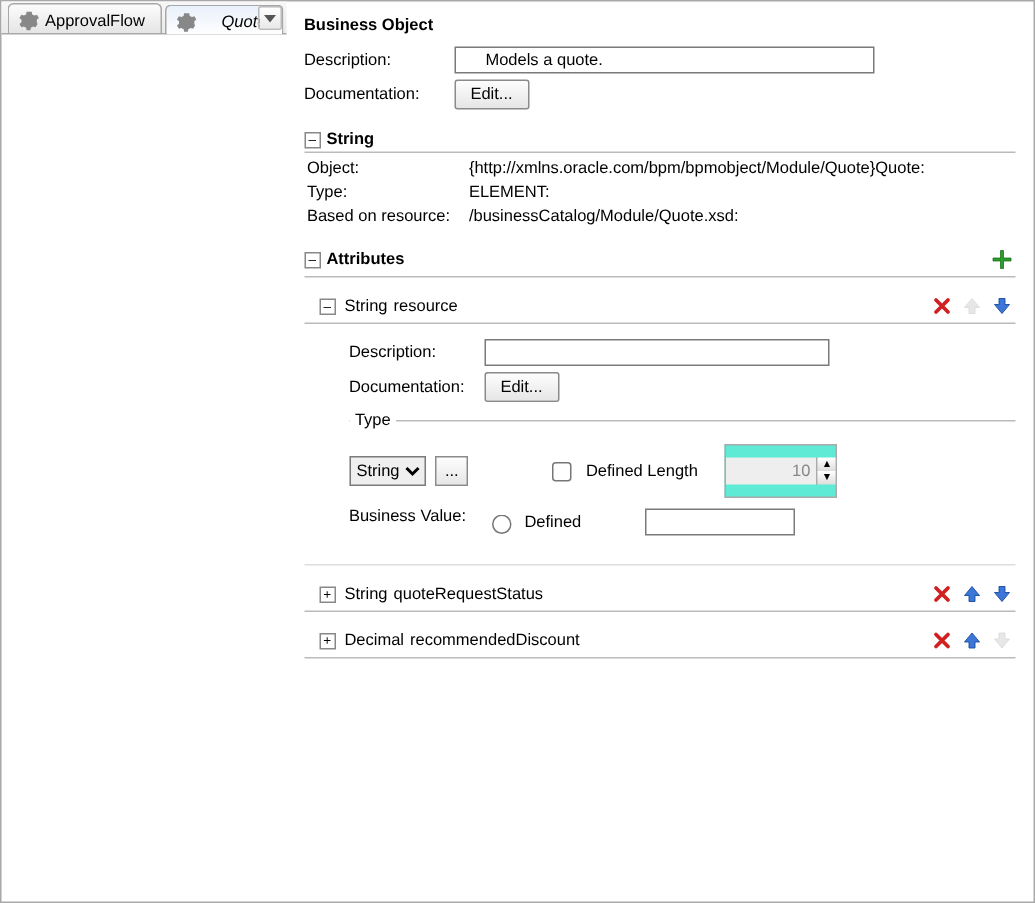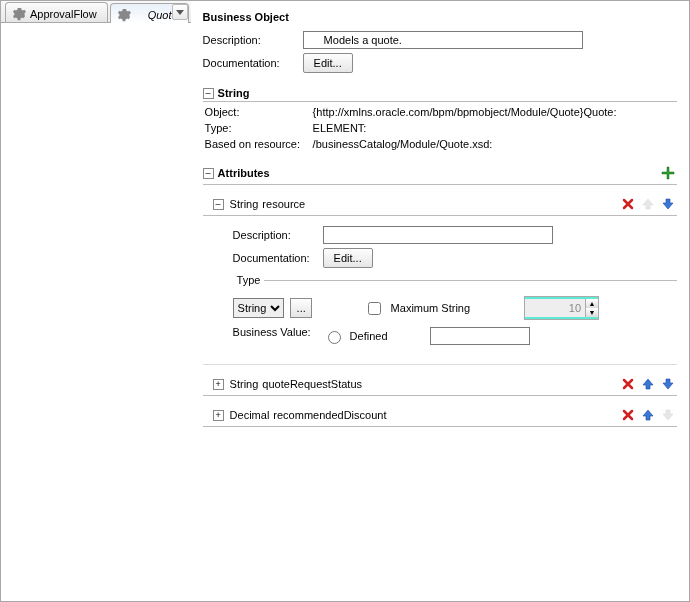--- a/index.html
+++ b/index.html
@@ -32,21 +32,21 @@
   .iconbtn { width: 18px; height: 18px; display: inline-flex; align-items: center; justify-content: center; margin-left: 2px; cursor: pointer; }
   .iconbtn.disabled { opacity: 0.35; cursor: default; }
   .attr-body { padding: 6px 0 8px 30px; border-bottom: 1px solid #ddd; }
   .attr-body .row .lbl { width: 90px; }
   fieldset.type-fs { border: none; border-top: 1px solid #bbb; margin: 6px 0 4px; padding: 6px 0 0; }
   fieldset.type-fs legend { padding: 0 4px; }
   .type-row { display: flex; align-items: center; gap: 6px; margin: 4px 0; }
   select.type-sel { height: 20px; border: 1px solid #7a7a7a; }
   .sqbtn { width: 22px; height: 20px; border: 1px solid #8a8a8a; background: linear-gradient(#fdfdfd,#e6e6e6); cursor: pointer; }
   .chk { margin-right: 4px; }
-  .spin { display: inline-flex; align-items: center; border: 1px solid #aaa; height: 24px; background: #5eead4; margin-left: 36px; }
+  .spin { display: inline-flex; align-items: center; border: 1px solid #aaa; height: 36px; background: #5eead4; }
   .spin input { border: none; width: 60px; height: 18px; text-align: right; padding-right: 4px; background: #eee; color: #888; }
   .spin .spin-btns { display: flex; flex-direction: column; border-left: 1px solid #aaa; }
   .spin .spin-btns div { width: 12px; height: 9px; display: flex; align-items: center; justify-content: center; font-size: 7px; cursor: pointer; background: linear-gradient(#fff,#ddd); }
   .radio-row { display: flex; align-items: center; gap: 6px; margin: 3px 0 3px 0; }
   .tab-gear-svg { fill: #888; }
 </style>
 </head>
 <body>
 
 <div class="window">
@@ -147,21 +147,21 @@
             <div class="lbl">Documentation:</div>
             <button class="btn">Edit...</button>
           </div>
           <fieldset class="type-fs">
             <legend>Type</legend>
             <div class="type-row">
               <select class="type-sel"><option>String</option></select>
               <button class="sqbtn">...</button>
               <span style="width:40px"></span>
               <input type="checkbox" class="chk" style="">
-              <span>Maximum String</span>
+              <span>Defined Length</span>
               <span style="width:6px"></span>
               <span class="spin">
                 <input value="10" disabled="" style="">
                 <span class="spin-btns">
                   <div>▲</div>
                   <div>▼</div>
                 </span>
               </span>
             </div>
             <div class="row" style="align-items:flex-start">

